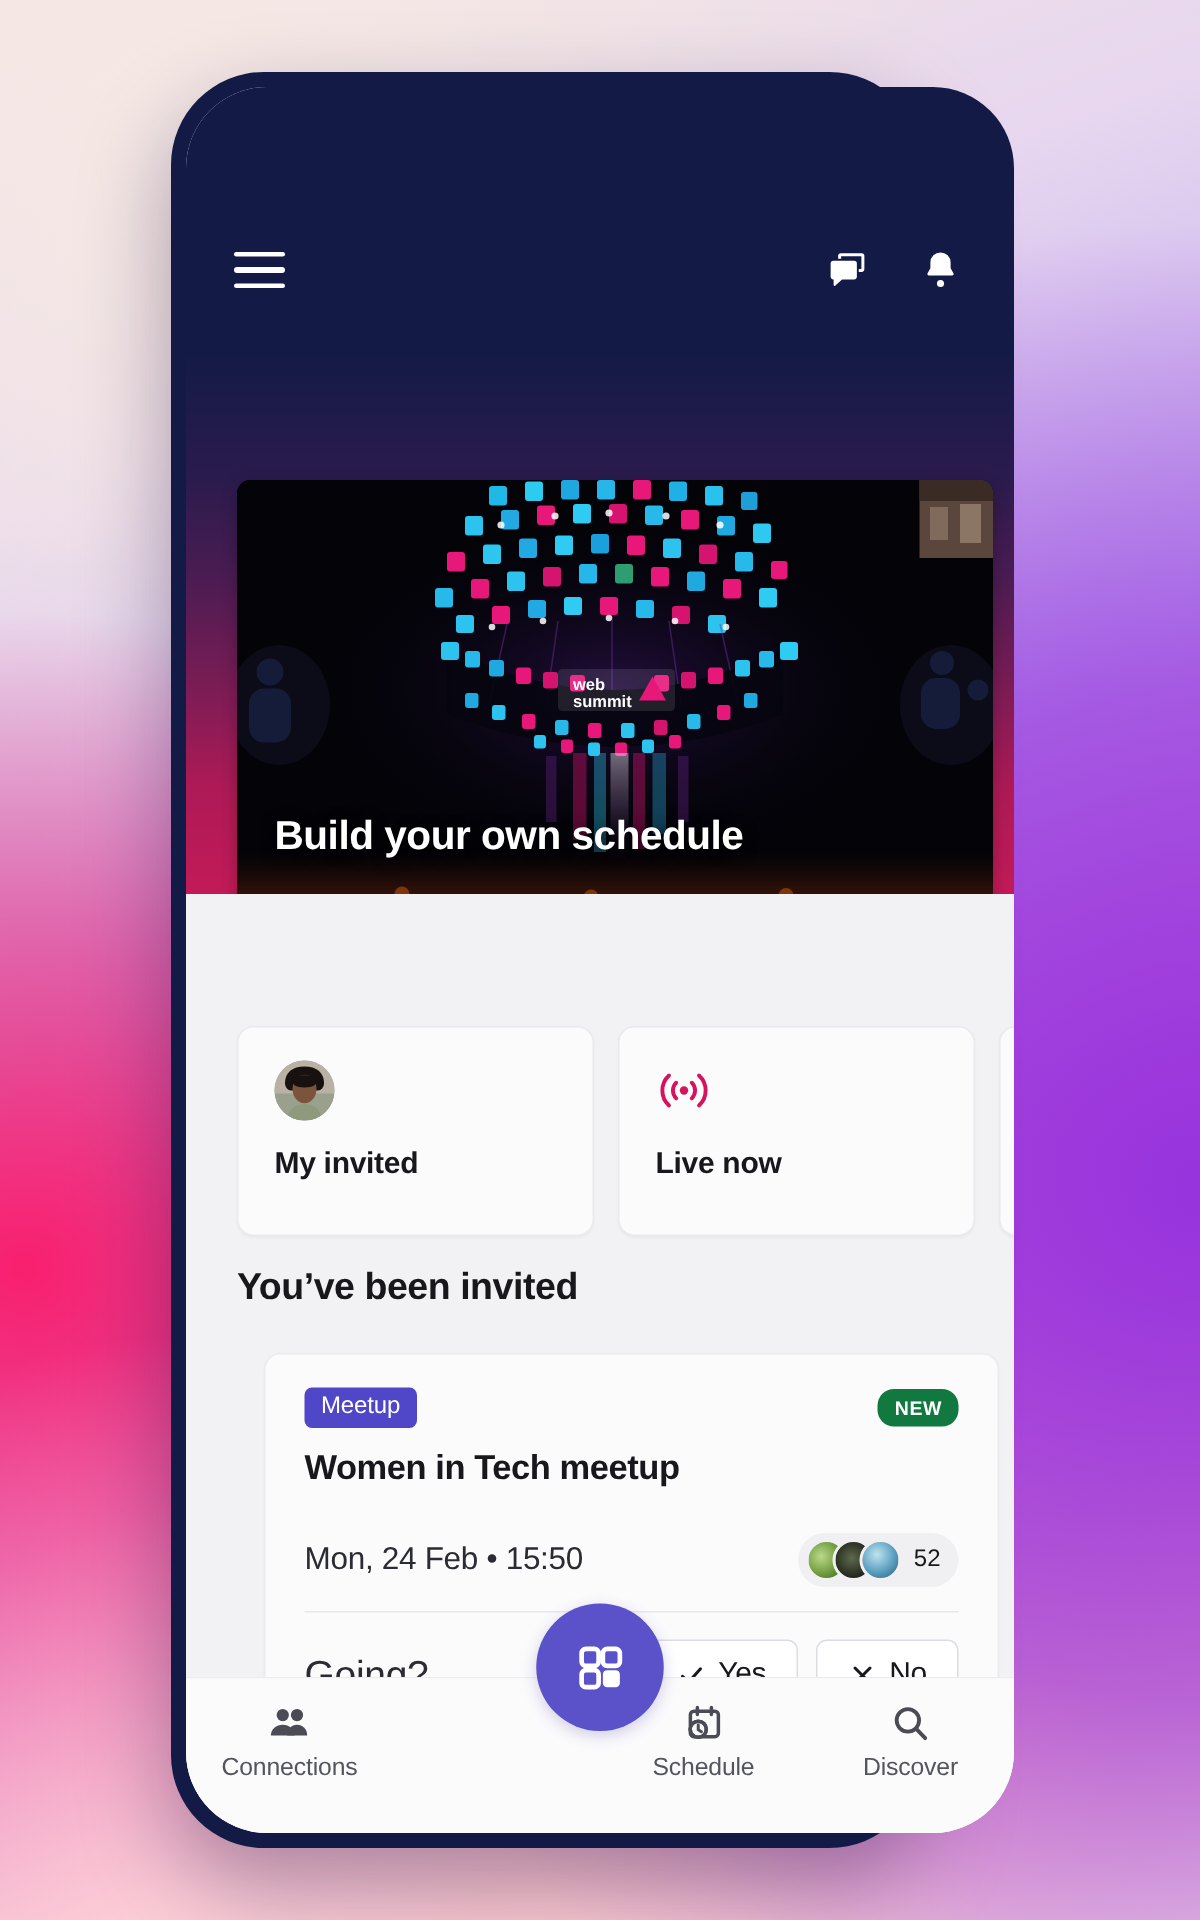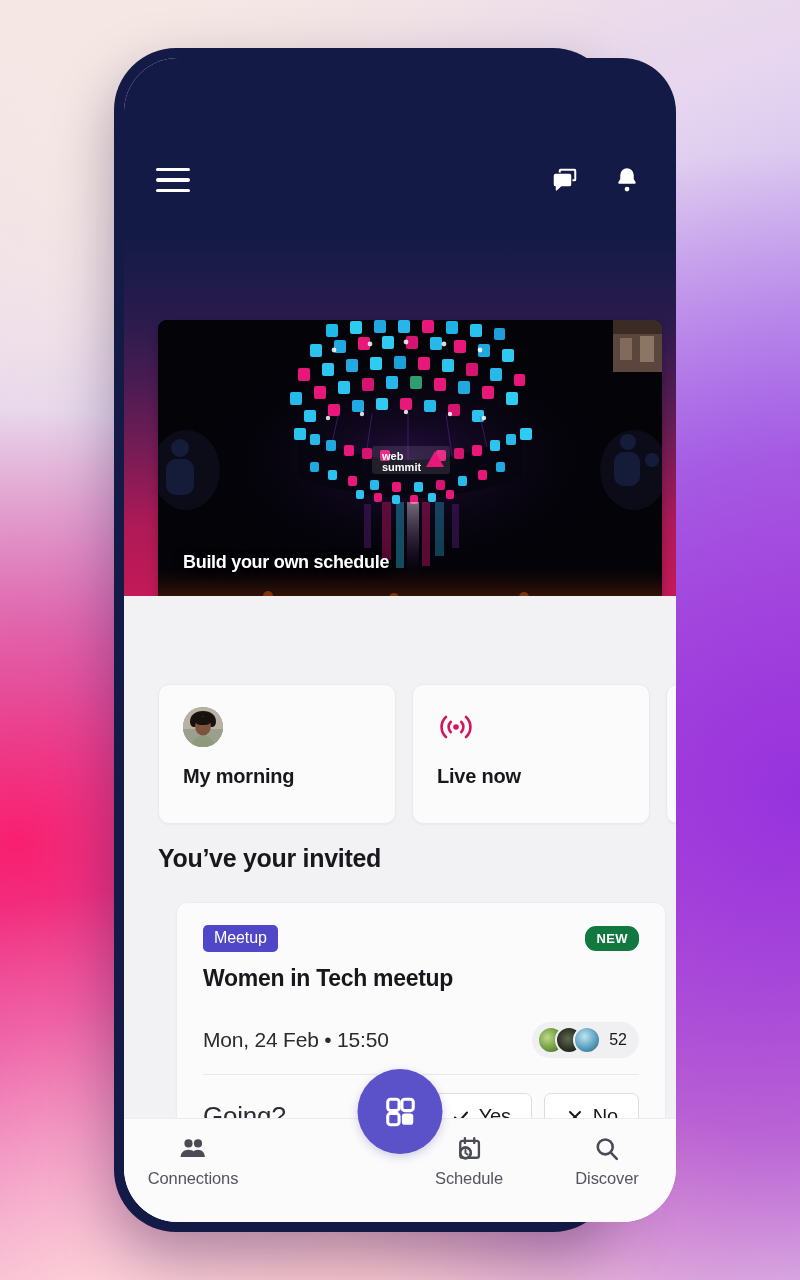--- a/index.html
+++ b/index.html
@@ -75,21 +75,21 @@
     position: absolute; left: 34px; top: 262px;
     width: 504px; height: 291px;
     border-radius: 9px;
     overflow: hidden;
     background: #050509;
     box-shadow: 0 3px 10px rgba(0,0,0,.25);
   }
   #hero-stage { position:absolute; inset:0; }
   #hero-title {
     position: absolute; left: 25px; bottom: 38px;
-    font-size: 18px; font-weight: bold; color: #fff;
+    font-size: 27px; font-weight: bold; color: #fff;
     text-shadow: 0 2px 10px rgba(0,0,0,.8);
     letter-spacing: -0.3px;
   }
 
   
   #body-sheet {
     position: absolute; left: 0; top: 538px;
     width: 552px; height: 626px;
     background: #f2f2f4;
   }
@@ -467,42 +467,42 @@
             <div class="q-avatar">
               <svg width="40" height="40" viewBox="0 0 40 40">
                 <rect width="40" height="40" fill="#b9b2a4"></rect>
                 <rect x="0" y="22" width="40" height="18" fill="#9aa08c"></rect>
                 <path d="M7 15c0-7 5-11 13-11s13 4 13 11c0 3-2 5-4 5H11c-2 0-4-2-4-5z" fill="#17120f"></path>
                 <ellipse cx="20" cy="19" rx="8" ry="9.5" fill="#7c543c"></ellipse>
                 <path d="M8 40c1.5-8 6-11 12-11s10.5 3 12 11z" fill="#8f9a7d"></path>
                 <path d="M12 12c2-3 14-3 16 0 1 4-2 6-8 6s-9-2-8-6z" fill="#17120f"></path>
               </svg>
             </div>
-            <div class="q-label">My morning</div>
+            <div class="q-label">My invited</div>
           </div>
 
           <div class="q-card">
             <div class="q-icon">
               <svg width="38" height="30" viewBox="0 0 38 30" fill="none" stroke="#d6145e" stroke-width="2.6" stroke-linecap="round">
                 <circle cx="19" cy="15" r="2.8" fill="#d6145e" stroke="none"></circle>
                 <path d="M24.2 9.8a7.3 7.3 0 0 1 0 10.4"></path>
                 <path d="M13.8 20.2a7.3 7.3 0 0 1 0-10.4"></path>
                 <path d="M29 5a13.5 13.5 0 0 1 0 20"></path>
                 <path d="M9 25A13.5 13.5 0 0 1 9 5"></path>
               </svg>
             </div>
             <div class="q-label">Live now</div>
           </div>
 
           <div class="q-card">
             <div class="q-label"></div>
           </div>
         </div>
 
-        <div id="section-title">You’ve your invited</div>
+        <div id="section-title">You’ve been invited</div>
 
         <div id="invite-row">
 
           <div class="invite-card">
             <div class="invite-top">
               <span class="pill-type">Meetup</span>
               <span class="pill-new">NEW</span>
             </div>
 
             <div class="invite-title">Women in Tech meetup</div>

